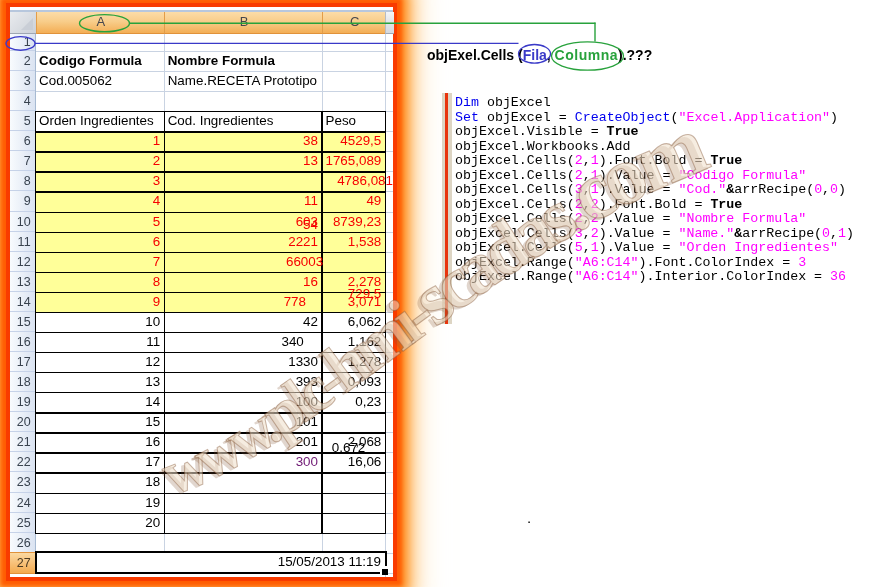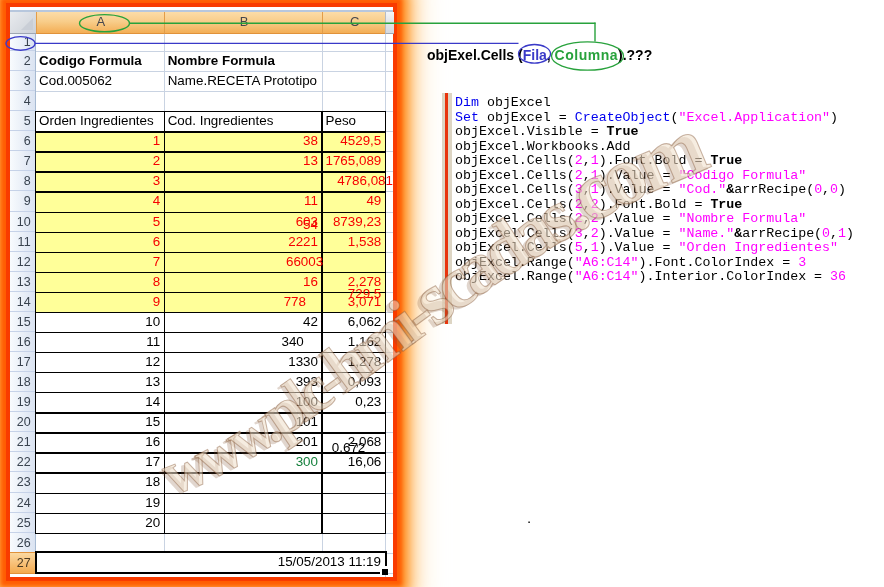--- a/index.html
+++ b/index.html
@@ -156,21 +156,21 @@
 <div style="left:35.6px;top:392.19px;width:128.6px;height:20.07px;color:#000;font-size:13.4px;line-height:19.07px;white-space:nowrap;overflow:hidden;text-align:right;padding-right:4px;box-sizing:border-box;">14</div>
 <div style="left:164.2px;top:392.19px;width:157.8px;height:20.07px;color:#000;font-size:13.4px;line-height:19.07px;white-space:nowrap;overflow:hidden;text-align:right;padding-right:4px;box-sizing:border-box;">100</div>
 <div style="left:322.0px;top:392.19px;width:63.3px;height:20.07px;color:#000;font-size:13.4px;line-height:19.07px;white-space:nowrap;overflow:hidden;text-align:right;padding-right:4px;box-sizing:border-box;">0,23</div>
 <div style="left:35.6px;top:412.26px;width:128.6px;height:20.07px;color:#000;font-size:13.4px;line-height:19.07px;white-space:nowrap;overflow:hidden;text-align:right;padding-right:4px;box-sizing:border-box;">15</div>
 <div style="left:164.2px;top:412.26px;width:157.8px;height:20.07px;color:#000;font-size:13.4px;line-height:19.07px;white-space:nowrap;overflow:hidden;text-align:right;padding-right:4px;box-sizing:border-box;">101</div>
 <div style="left:306px;top:412.26px;width:63.3px;height:20.07px;color:#000;font-size:13.4px;line-height:19.07px;white-space:nowrap;overflow:hidden;text-align:right;padding-right:4px;box-sizing:border-box;margin-top:26px;">0,672</div>
 <div style="left:35.6px;top:432.33px;width:128.6px;height:20.07px;color:#000;font-size:13.4px;line-height:19.07px;white-space:nowrap;overflow:hidden;text-align:right;padding-right:4px;box-sizing:border-box;">16</div>
 <div style="left:164.2px;top:432.33px;width:157.8px;height:20.07px;color:#000;font-size:13.4px;line-height:19.07px;white-space:nowrap;overflow:hidden;text-align:right;padding-right:4px;box-sizing:border-box;">201</div>
 <div style="left:322.0px;top:432.33px;width:63.3px;height:20.07px;color:#000;font-size:13.4px;line-height:19.07px;white-space:nowrap;overflow:hidden;text-align:right;padding-right:4px;box-sizing:border-box;">2,068</div>
 <div style="left:35.6px;top:452.4px;width:128.6px;height:20.07px;color:#000;font-size:13.4px;line-height:19.07px;white-space:nowrap;overflow:hidden;text-align:right;padding-right:4px;box-sizing:border-box;">17</div>
-<div style="left:164.2px;top:452.4px;width:157.8px;height:20.07px;color:#15803d;font-size:13.4px;line-height:19.07px;white-space:nowrap;overflow:hidden;text-align:right;padding-right:4px;box-sizing:border-box;">300</div>
+<div style="left:164.2px;top:452.4px;width:157.8px;height:20.07px;color:#701a75;font-size:13.4px;line-height:19.07px;white-space:nowrap;overflow:hidden;text-align:right;padding-right:4px;box-sizing:border-box;">300</div>
 <div style="left:322.0px;top:452.4px;width:63.3px;height:20.07px;color:#000;font-size:13.4px;line-height:19.07px;white-space:nowrap;overflow:hidden;text-align:right;padding-right:4px;box-sizing:border-box;">16,06</div>
 <div style="left:35.6px;top:472.47px;width:128.6px;height:20.07px;color:#000;font-size:13.4px;line-height:19.07px;white-space:nowrap;overflow:hidden;text-align:right;padding-right:4px;box-sizing:border-box;">18</div>
 <div style="left:35.6px;top:492.54px;width:128.6px;height:20.07px;color:#000;font-size:13.4px;line-height:19.07px;white-space:nowrap;overflow:hidden;text-align:right;padding-right:4px;box-sizing:border-box;">19</div>
 <div style="left:35.6px;top:512.61px;width:128.6px;height:20.07px;color:#000;font-size:13.4px;line-height:19.07px;white-space:nowrap;overflow:hidden;text-align:right;padding-right:4px;box-sizing:border-box;">20</div>
 <div style="left:34.6px;top:551.2px;width:352.4px;height:22.4px;border:2.8px solid #000;box-sizing:border-box;background:#fff;font-size:13.4px;text-align:right;padding-right:4px;line-height:17.4px;color:#000;">15/05/2013 11:19</div>
 <div style="left:379.8px;top:566.4px;width:8.5px;height:8.5px;background:#fff;"></div>
 <div style="left:382.0px;top:568.6px;width:6.0px;height:6.0px;background:#000;"></div>
 <div style="left:427px;top:47px;width:260px;height:18px;font-size:14px;font-weight:bold;color:#000;white-space:nowrap;">objExel.Cells (<span style="color:#3a3ac8;">Fila</span>, <span style="color:#28a23c;letter-spacing:0.5px;">Columna</span>).???</div>
 <div style="left:441.8px;top:93px;width:3.4px;height:231px;background:#ddd5c3;"></div>
 <div style="left:445.2px;top:93px;width:2.8px;height:231px;background:#e8340c;"></div>

